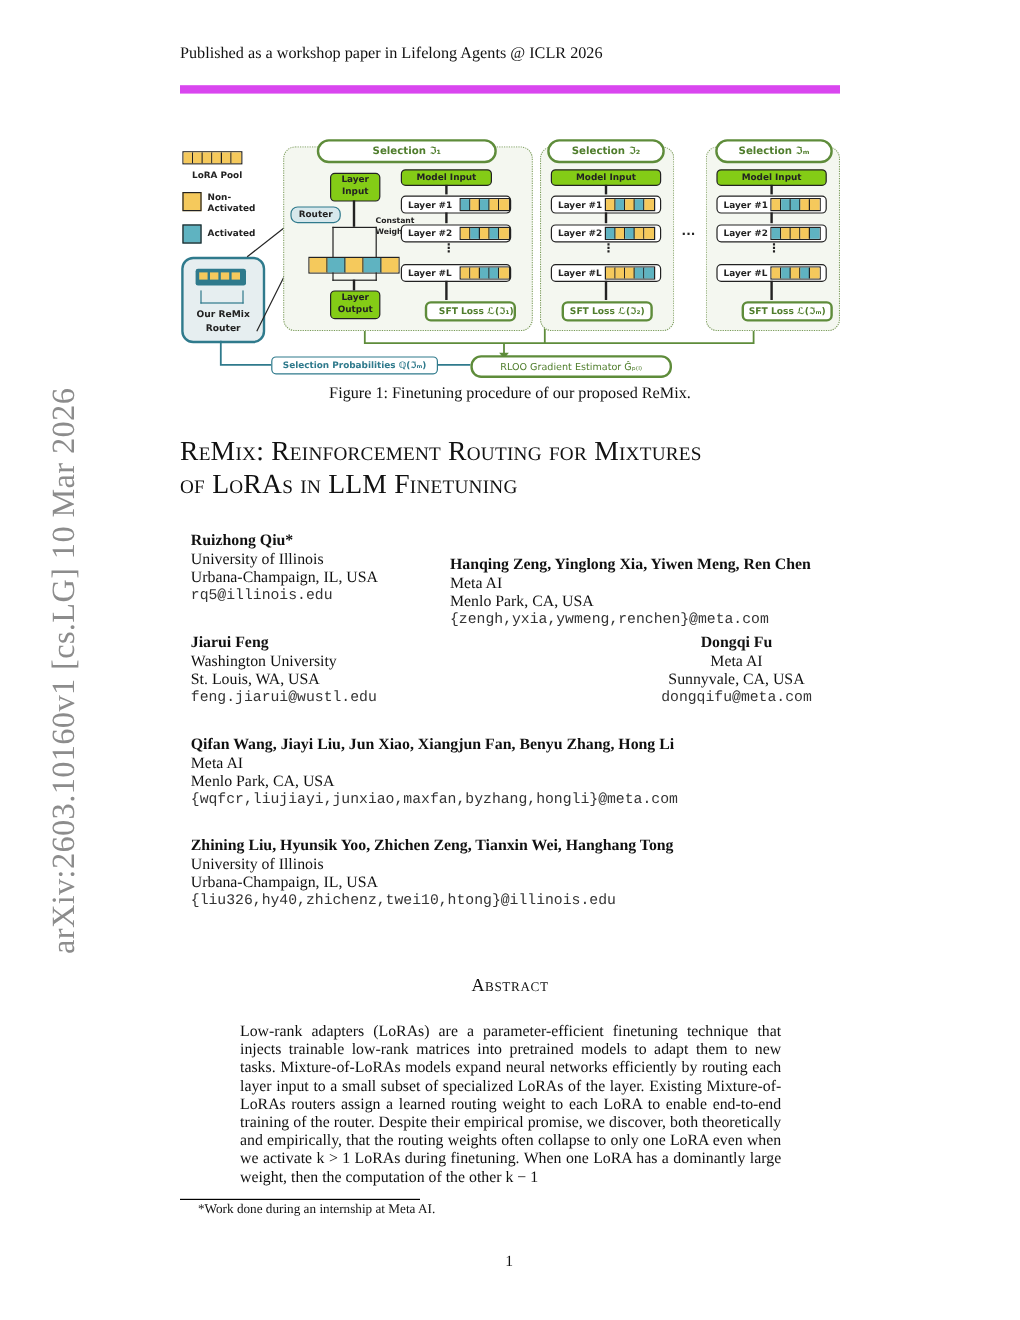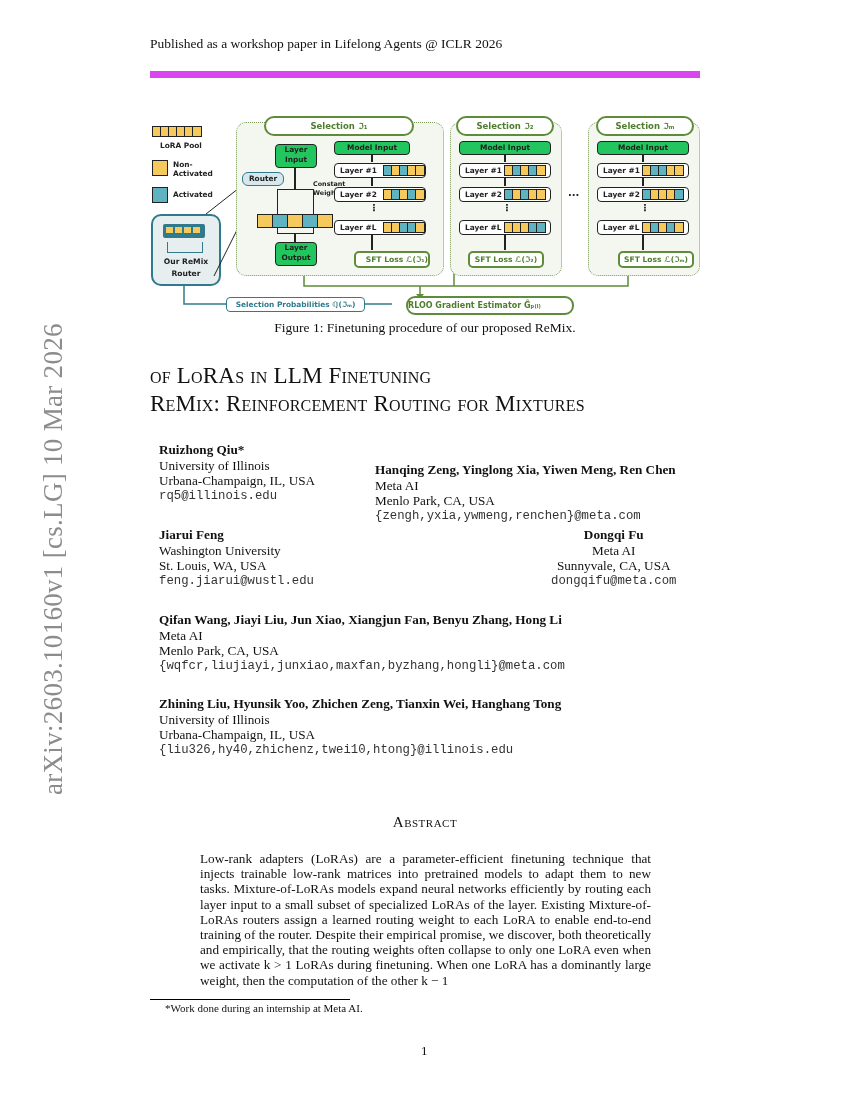--- a/index.html
+++ b/index.html
@@ -16,21 +16,21 @@
   .author .em { font-family:"Liberation Mono", monospace; font-size:12.3px; color:#333; }
   .abshead { left:150px; top:814px; width:550px; text-align:center; font-size:15px; font-variant:small-caps; letter-spacing:0.5px; }
   .abstract { left:200px; top:851px; width:451px; font-size:13.2px; line-height:15.2px; text-align:justify; }
   .fnrule { left:150px; top:999px; width:200px; border-top:1px solid #000; }
   .fn { left:165px; top:1002px; font-size:11px; }
   .pg { left:421px; top:1043px; font-size:13px; }
   
   .panel { position:absolute; border:1.5px dotted #7a9b5a; border-radius:10px; background:#f4f7f0; }
   .selpill { position:absolute; border:2px solid #5e8c3a; border-radius:12px; background:#fff; color:#4f7d2c; font-size:8.5px; font-weight:bold; text-align:center; line-height:16px; }
   .box { position:absolute; border:1.4px solid #222; border-radius:4px; background:#fff; font-size:7.4px; font-weight:bold; color:#222; }
-  .gray { background:#22c55e; }
+  .gray { background:#84cc16; }
   .lbl { position:absolute; font-size:7.4px; font-weight:bold; color:#222; }
   .strip { position:absolute; display:flex; border:1.2px solid #222; height:9px; }
   .cell { width:8px; height:9px; border-right:1px solid #222; box-sizing:border-box; }
   .cell:last-child { border-right:none; }
   .Y { background:#f5c95c; }
   .B { background:#5fb3c1; }
   .arrow { position:absolute; width:1.5px; background:#222; }
   .sftbox { position:absolute; border:2px solid #5e8c3a; border-radius:5px; background:#fff; color:#4f7d2c; font-size:7.6px; font-weight:bold; text-align:center; line-height:13px; }
 </style>
 </head>
@@ -219,28 +219,28 @@
         <div class="cell B"></div>
         <div class="cell Y"></div>
         <div class="cell B"></div>
         <div class="cell Y"></div>
       </div>
   </div>
   <div class="arrow" style="left:494px;top:120px;height:16px;"></div>
   <div class="sftbox" style="left:458px;top:137px;width:72px;margin-left:12px;">SFT Loss ℒ(ℑₘ)</div>
 
   <div style="position:absolute;left:78px;top:183px;width:137px;height:13px;border:1.5px solid #2f7a8c;border-radius:4px;background:#fff;color:#2f7a8c;font-size:7.4px;font-weight:bold;text-align:center;line-height:13px;">Selection Probabilities ℚ(ℑₘ)</div>
-  <div style="position:absolute;left:244px;top:182px;width:164px;height:15px;border:2px solid #5e8c3a;border-radius:9px;background:#fff;color:#4f7d2c;font-size:8px;font-weight:bold;text-align:left;line-height:15px;margin-left:14px;">RLOO Gradient Estimator Ĝₚ₍ₗ₎</div>
+  <div style="position:absolute;left:244px;top:182px;width:164px;height:15px;border:2px solid #5e8c3a;border-radius:9px;background:#fff;color:#4f7d2c;font-size:8px;font-weight:normal;text-align:center;line-height:15px;">RLOO Gradient Estimator Ĝₚ₍ₗ₎</div>
 </div>
 
 <div class="abs caption">Figure 1: Finetuning procedure of our proposed ReMix.</div>
 
 <div class="abs title">
+  <div class="sc">ReMix: Reinforcement Routing for Mixtures</div>
   <div class="sc">of LoRAs in LLM Finetuning</div>
-  <div class="sc">ReMix: Reinforcement Routing for Mixtures</div>
 </div>
 
 <div class="abs author" style="left:159px;top:442px;">
   <div class="nm">Ruizhong Qiu*</div>
   <div>University of Illinois</div>
   <div>Urbana-Champaign, IL, USA</div>
   <div class="em">rq5@illinois.edu</div>
 </div>
 <div class="abs author" style="left:375px;top:442px;margin-top:20px;">
   <div class="nm">Hanqing Zeng, Yinglong Xia, Yiwen Meng, Ren Chen</div>

